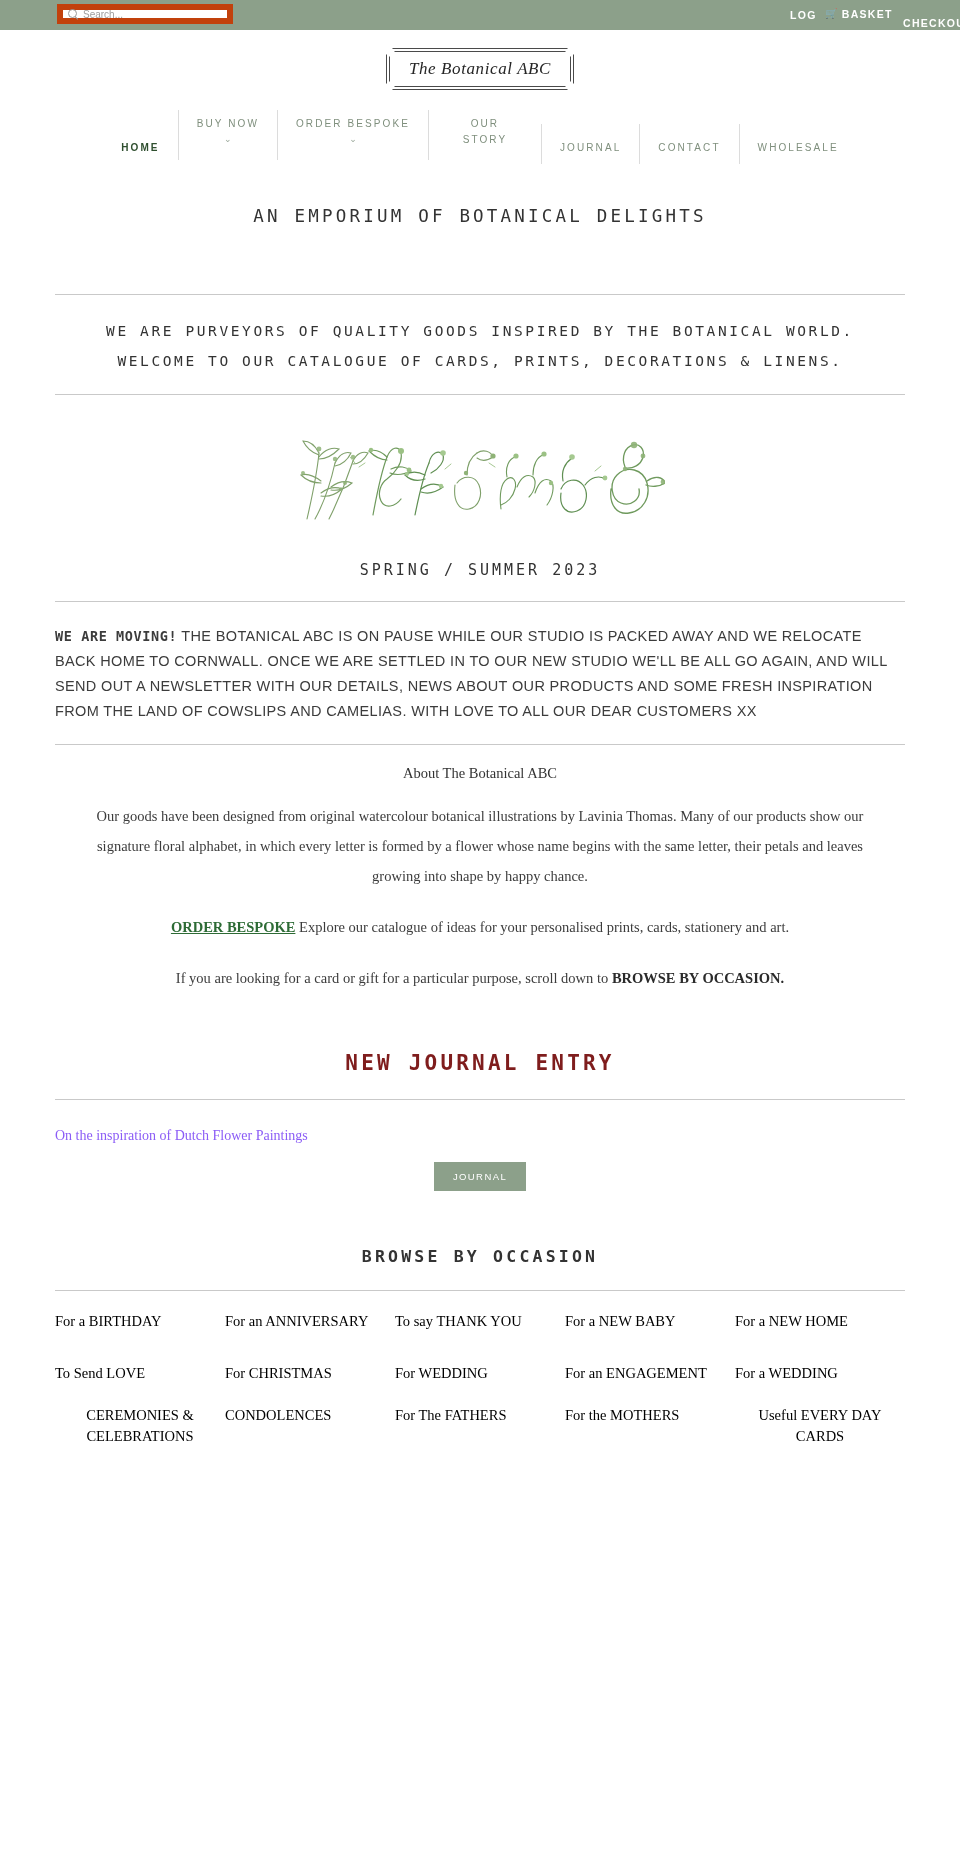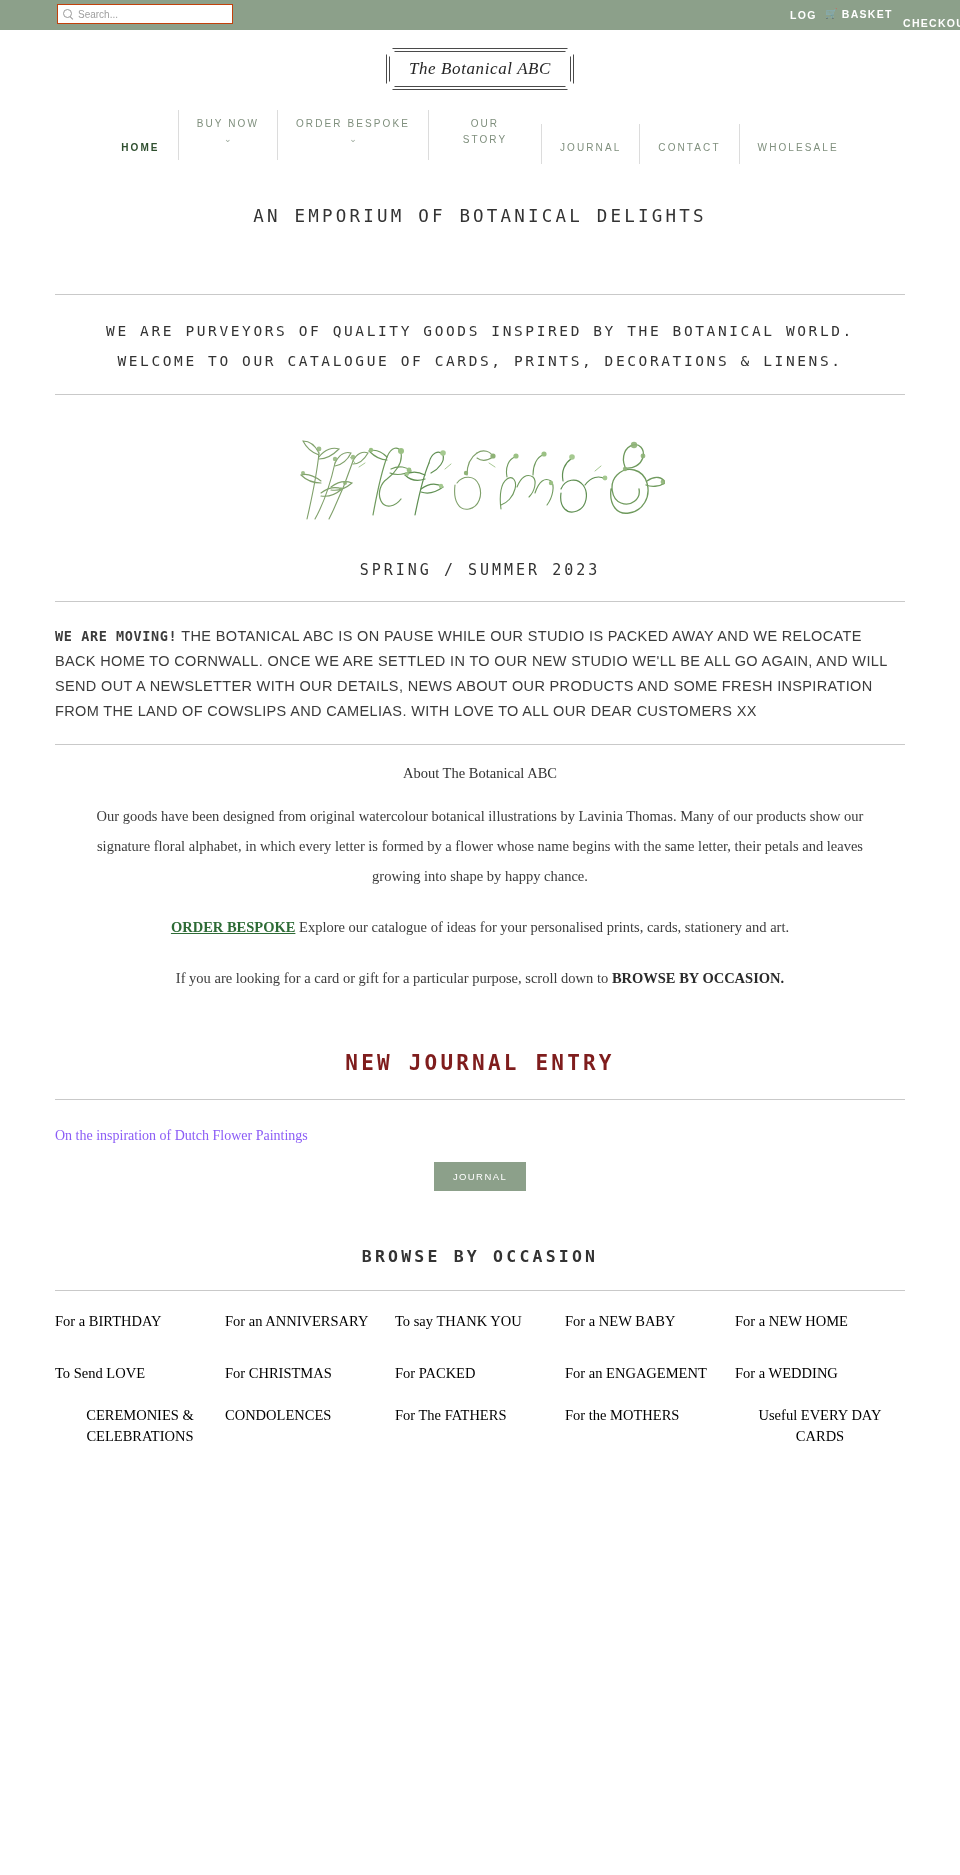--- a/index.html
+++ b/index.html
@@ -17,21 +17,21 @@
     height: 30px;
     background: #8ca08a;
     display: flex;
     align-items: center;
   }
   .search-wrap {
     position: absolute;
     left: 57px; top: 4px;
     width: 176px; height: 20px;
     background: #ffffff;
-    border: 1px solid #c2410c;
+    border: 6px solid #c2410c;
     display: flex;
     align-items: center;
     padding: 0 5px;
   }
   .search-icon {
     width: 11px; height: 11px;
     flex: 0 0 11px;
     margin-right: 4px;
     position: relative;
   }
@@ -491,21 +491,21 @@
 
   <div class="occ-grid">
     <a href="#" class="occ-cell">For a BIRTHDAY</a>
     <a href="#" class="occ-cell">For an ANNIVERSARY</a>
     <a href="#" class="occ-cell">To say THANK YOU</a>
     <a href="#" class="occ-cell">For a NEW BABY</a>
     <a href="#" class="occ-cell">For a NEW HOME</a>
 
     <a href="#" class="occ-cell">To Send LOVE</a>
     <a href="#" class="occ-cell">For CHRISTMAS</a>
-    <a href="#" class="occ-cell">For PACKED</a>
+    <a href="#" class="occ-cell">For WEDDING</a>
     <a href="#" class="occ-cell">For an ENGAGEMENT</a>
     <a href="#" class="occ-cell">For a WEDDING</a>
   </div>
 
   <div class="occ-grid occ-row3">
     <a href="#" class="occ-cell c0">CEREMONIES &amp; CELEBRATIONS</a>
     <a href="#" class="occ-cell c1">CONDOLENCES</a>
     <a href="#" class="occ-cell c2">For The FATHERS</a>
     <a href="#" class="occ-cell c3">For the MOTHERS</a>
     <a href="#" class="occ-cell c4">Useful EVERY DAY CARDS</a>

